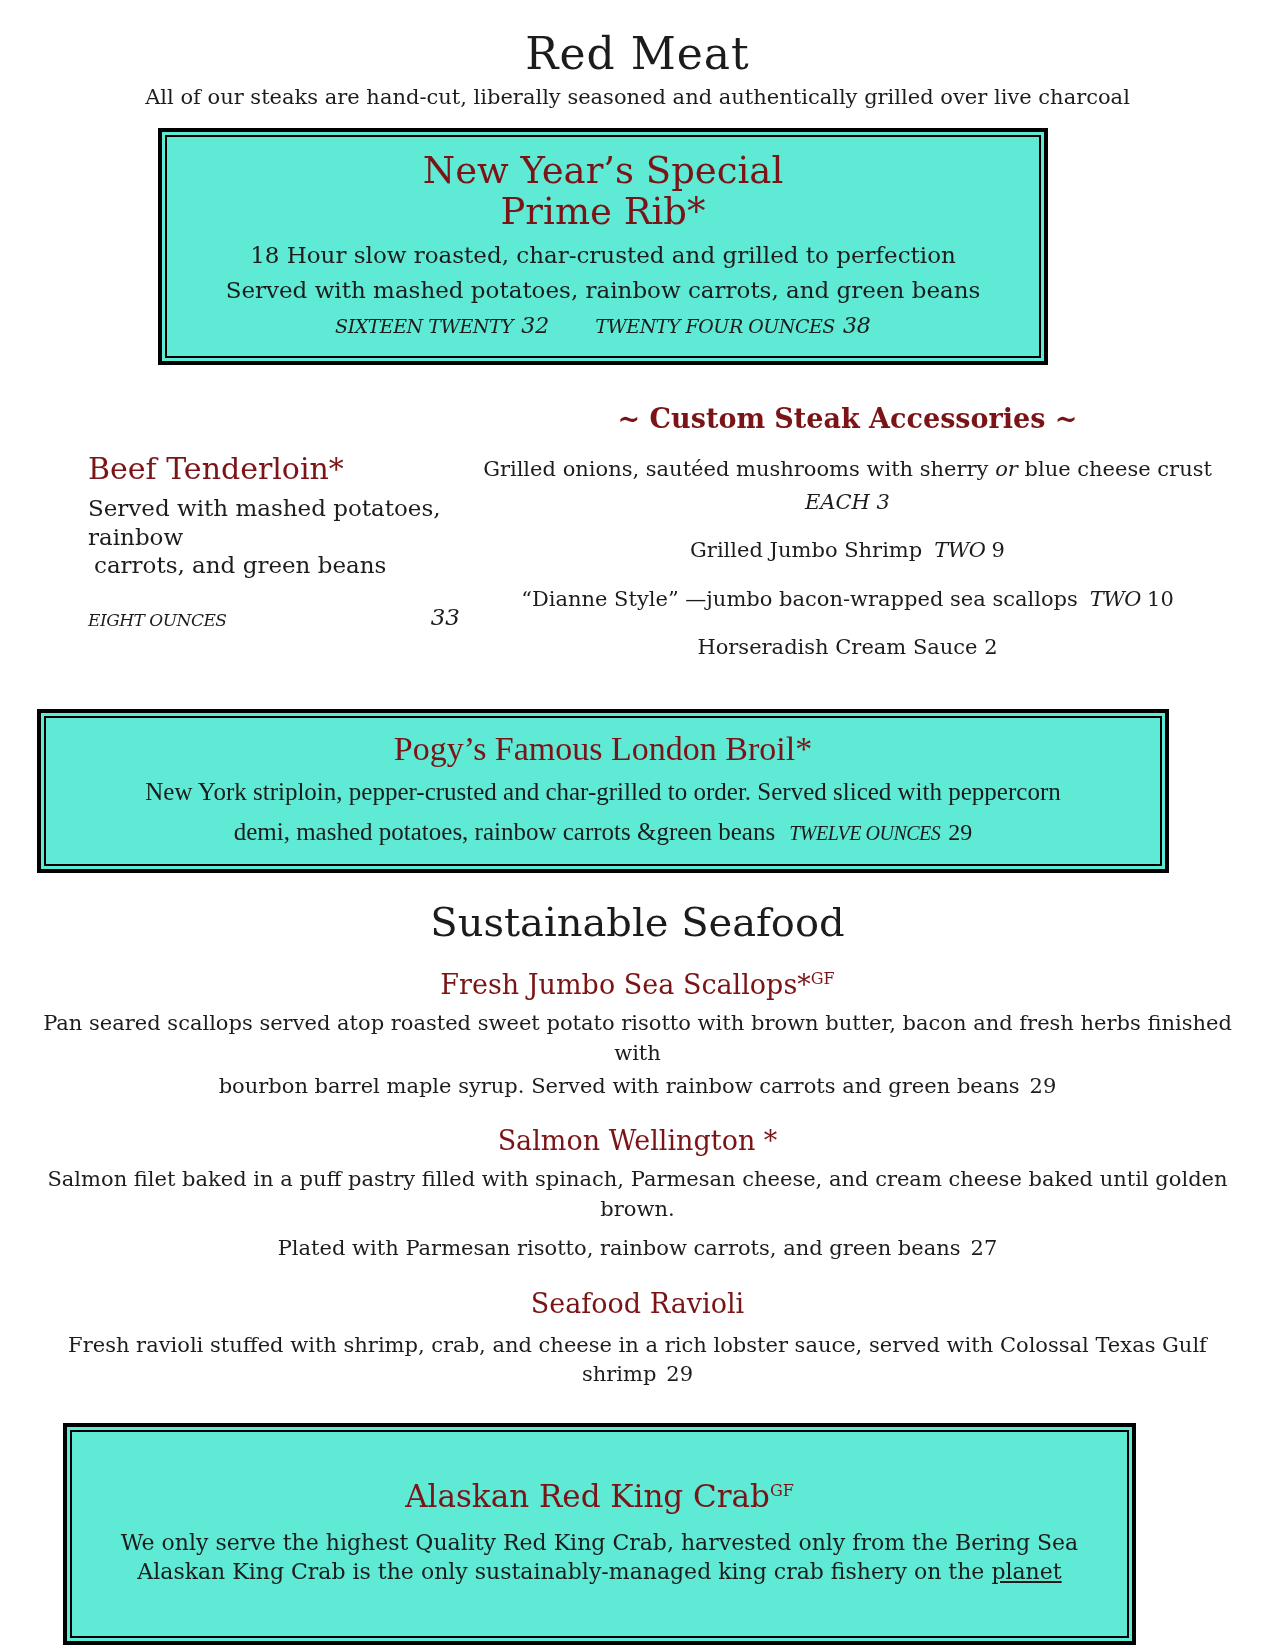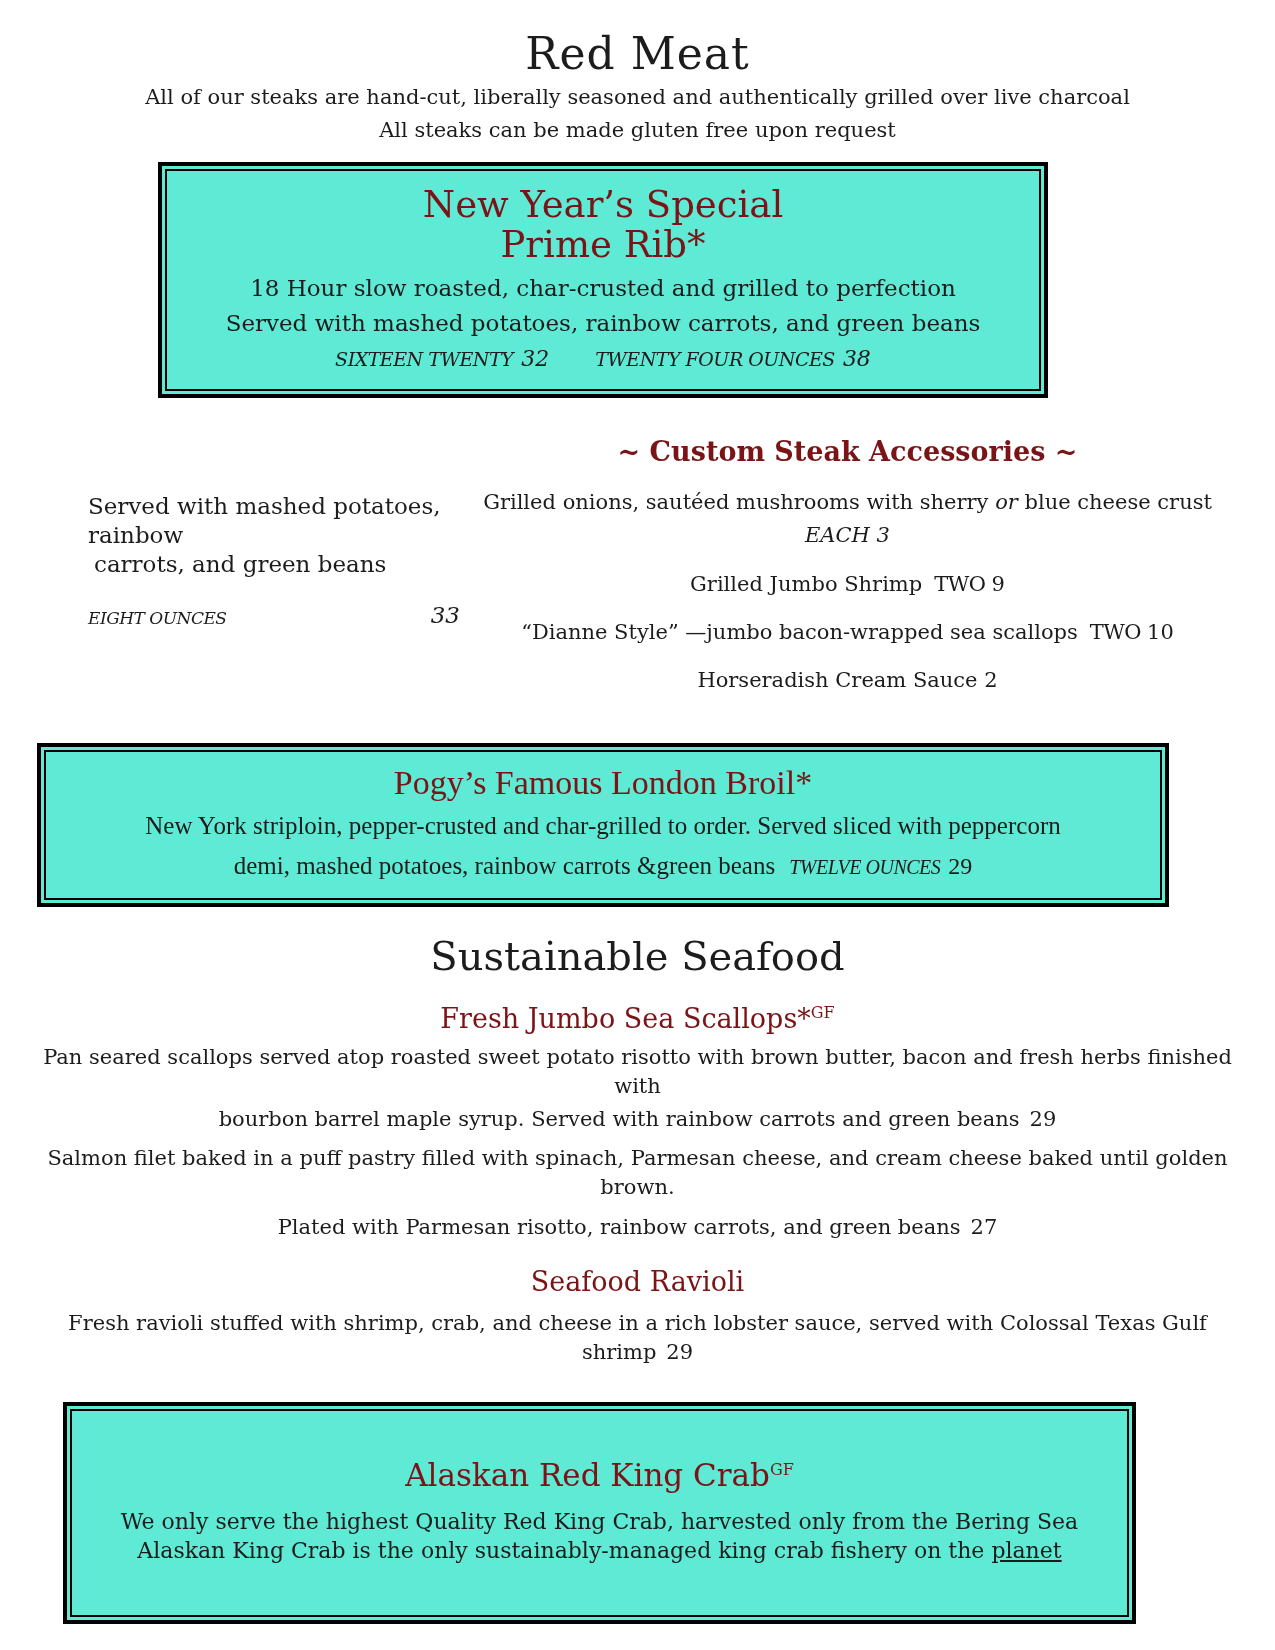--- a/index.html
+++ b/index.html
@@ -35,21 +35,21 @@
   .bt-size-row { display:flex; justify-content:space-between; align-items:flex-end; width:372px; margin-top:14px; }
   .bt-size-row .size-label { font-size:17px;margin-top:16px; }
   .bt-size-row .size-price { font-size:23px; }
 
   .col-right { flex:1; text-align:center; }
   .col-right h3 { font-size:27px; font-weight:bold; margin-top:4px; }
   .col-right p { font-size:21px; line-height:1.3; }
   .acc-item1 { margin-top:22px; }
   .acc-each { margin-top:6px; font-style:italic; font-size:21px; }
   .acc-line { margin-top:21px; }
-  .qty { margin:0 6px 0 12px; letter-spacing:-0.5px; }
+  .qty { font-style:italic; margin:0 6px 0 12px; letter-spacing:-0.5px; }
   .acc-price { font-size:21px; }
 
   .broil-box { width:1132px; margin-left:37px; margin-top:48px;font-family:Liberation Serif, serif; }
   .broil-box .box-inner { padding:12px 8px 16px; }
   .broil-title { font-size:34px; font-weight:normal; }
   .broil-desc { font-size:25px; line-height:1.28; margin-top:8px; }
   .broil-size { font-size:20px; font-style:italic; margin-left:14px; letter-spacing:-0.5px; }
   .broil-price { font-size:24px; margin-left:8px; }
 
   .seafood-title { font-size:40px; font-weight:normal; text-align:center; margin-top:26px; }
@@ -65,36 +65,36 @@
   .crab-line.first { margin-top:14px; }
   .underline { text-decoration:underline; }
 </style>
 </head>
 <body>
 
 <div class="page">
 
   <h1 class="title-xl">Red Meat</h1>
   <p class="tagline">All of our steaks are hand-cut, liberally seasoned and authentically grilled over live charcoal</p>
-  <p class="tagline">All steaks can be made gluten free upon request</p>
 
   <div class="box-outer special-box">
     <div class="box-inner">
       <h2 class="special-title red">New Year’s Special</h2>
       <h2 class="special-title red">Prime Rib*</h2>
       <p class="special-desc">18 Hour slow roasted, char-crusted and grilled to perfection</p>
       <p class="special-desc">Served with mashed potatoes, rainbow carrots, and green beans</p>
       <p class="sizes-row">
         <span class="size-label">SIXTEEN TWENTY</span><span class="size-price">32</span><span class="size-gap"></span><span class="size-label">TWENTY FOUR OUNCES</span><span class="size-price">38</span>
       </p>
     </div>
   </div>
 
   <div class="mid-row">
     <div class="col-left">
+      <h3 class="red">Beef Tenderloin*</h3>
       <p class="d1">Served with mashed potatoes, rainbow</p>
       <p class="d2">carrots, and green beans</p>
       <div class="bt-size-row">
         <span class="size-label">EIGHT OUNCES</span>
         <span class="size-price">33</span>
       </div>
     </div>
     <div class="col-right">
       <h3 class="red">~ Custom Steak Accessories ~</h3>
       <p class="acc-item1"><span>Grilled onions, sautéed mushrooms with sherry </span><em>or</em><span> blue cheese crust</span></p>
@@ -112,20 +112,21 @@
       <p class="broil-desc"><span>demi, mashed potatoes, rainbow carrots &amp;green beans</span><span class="broil-size">TWELVE OUNCES</span><span class="broil-price">29</span></p>
     </div>
   </div>
 
   <h2 class="seafood-title">Sustainable Seafood</h2>
 
   <h3 class="dish-name red"><span>Fresh Jumbo Sea Scallops*</span><span class="sup-gf">GF</span></h3>
   <p class="dish-desc">Pan seared scallops served atop roasted sweet potato risotto with brown butter, bacon and fresh herbs finished with</p>
   <p class="dish-desc" style="margin-top:4px;"><span>bourbon barrel maple syrup. Served with rainbow carrots and green beans</span><span class="dish-price">29</span></p>
 
+  <h3 class="dish-name red">Salmon Wellington *</h3>
   <p class="dish-desc">Salmon filet baked in a puff pastry filled with spinach, Parmesan cheese, and cream cheese baked until golden brown.</p>
   <p class="dish-desc" style="margin-top:10px;"><span>Plated with Parmesan risotto, rainbow carrots, and green beans</span><span class="dish-price">27</span></p>
 
   <h3 class="dish-name red">Seafood Ravioli</h3>
   <p class="dish-desc" style="margin-top:12px;"><span>Fresh ravioli stuffed with shrimp, crab, and cheese in a rich lobster sauce, served with Colossal Texas Gulf shrimp</span><span class="dish-price">29</span></p>
 
   <div class="box-outer crab-box">
     <div class="box-inner">
       <h2 class="crab-title red"><span>Alaskan Red King Crab</span><span class="sup-gf">GF</span></h2>
       <p class="crab-line first">We only serve the highest Quality Red King Crab, harvested only from the Bering Sea</p>

